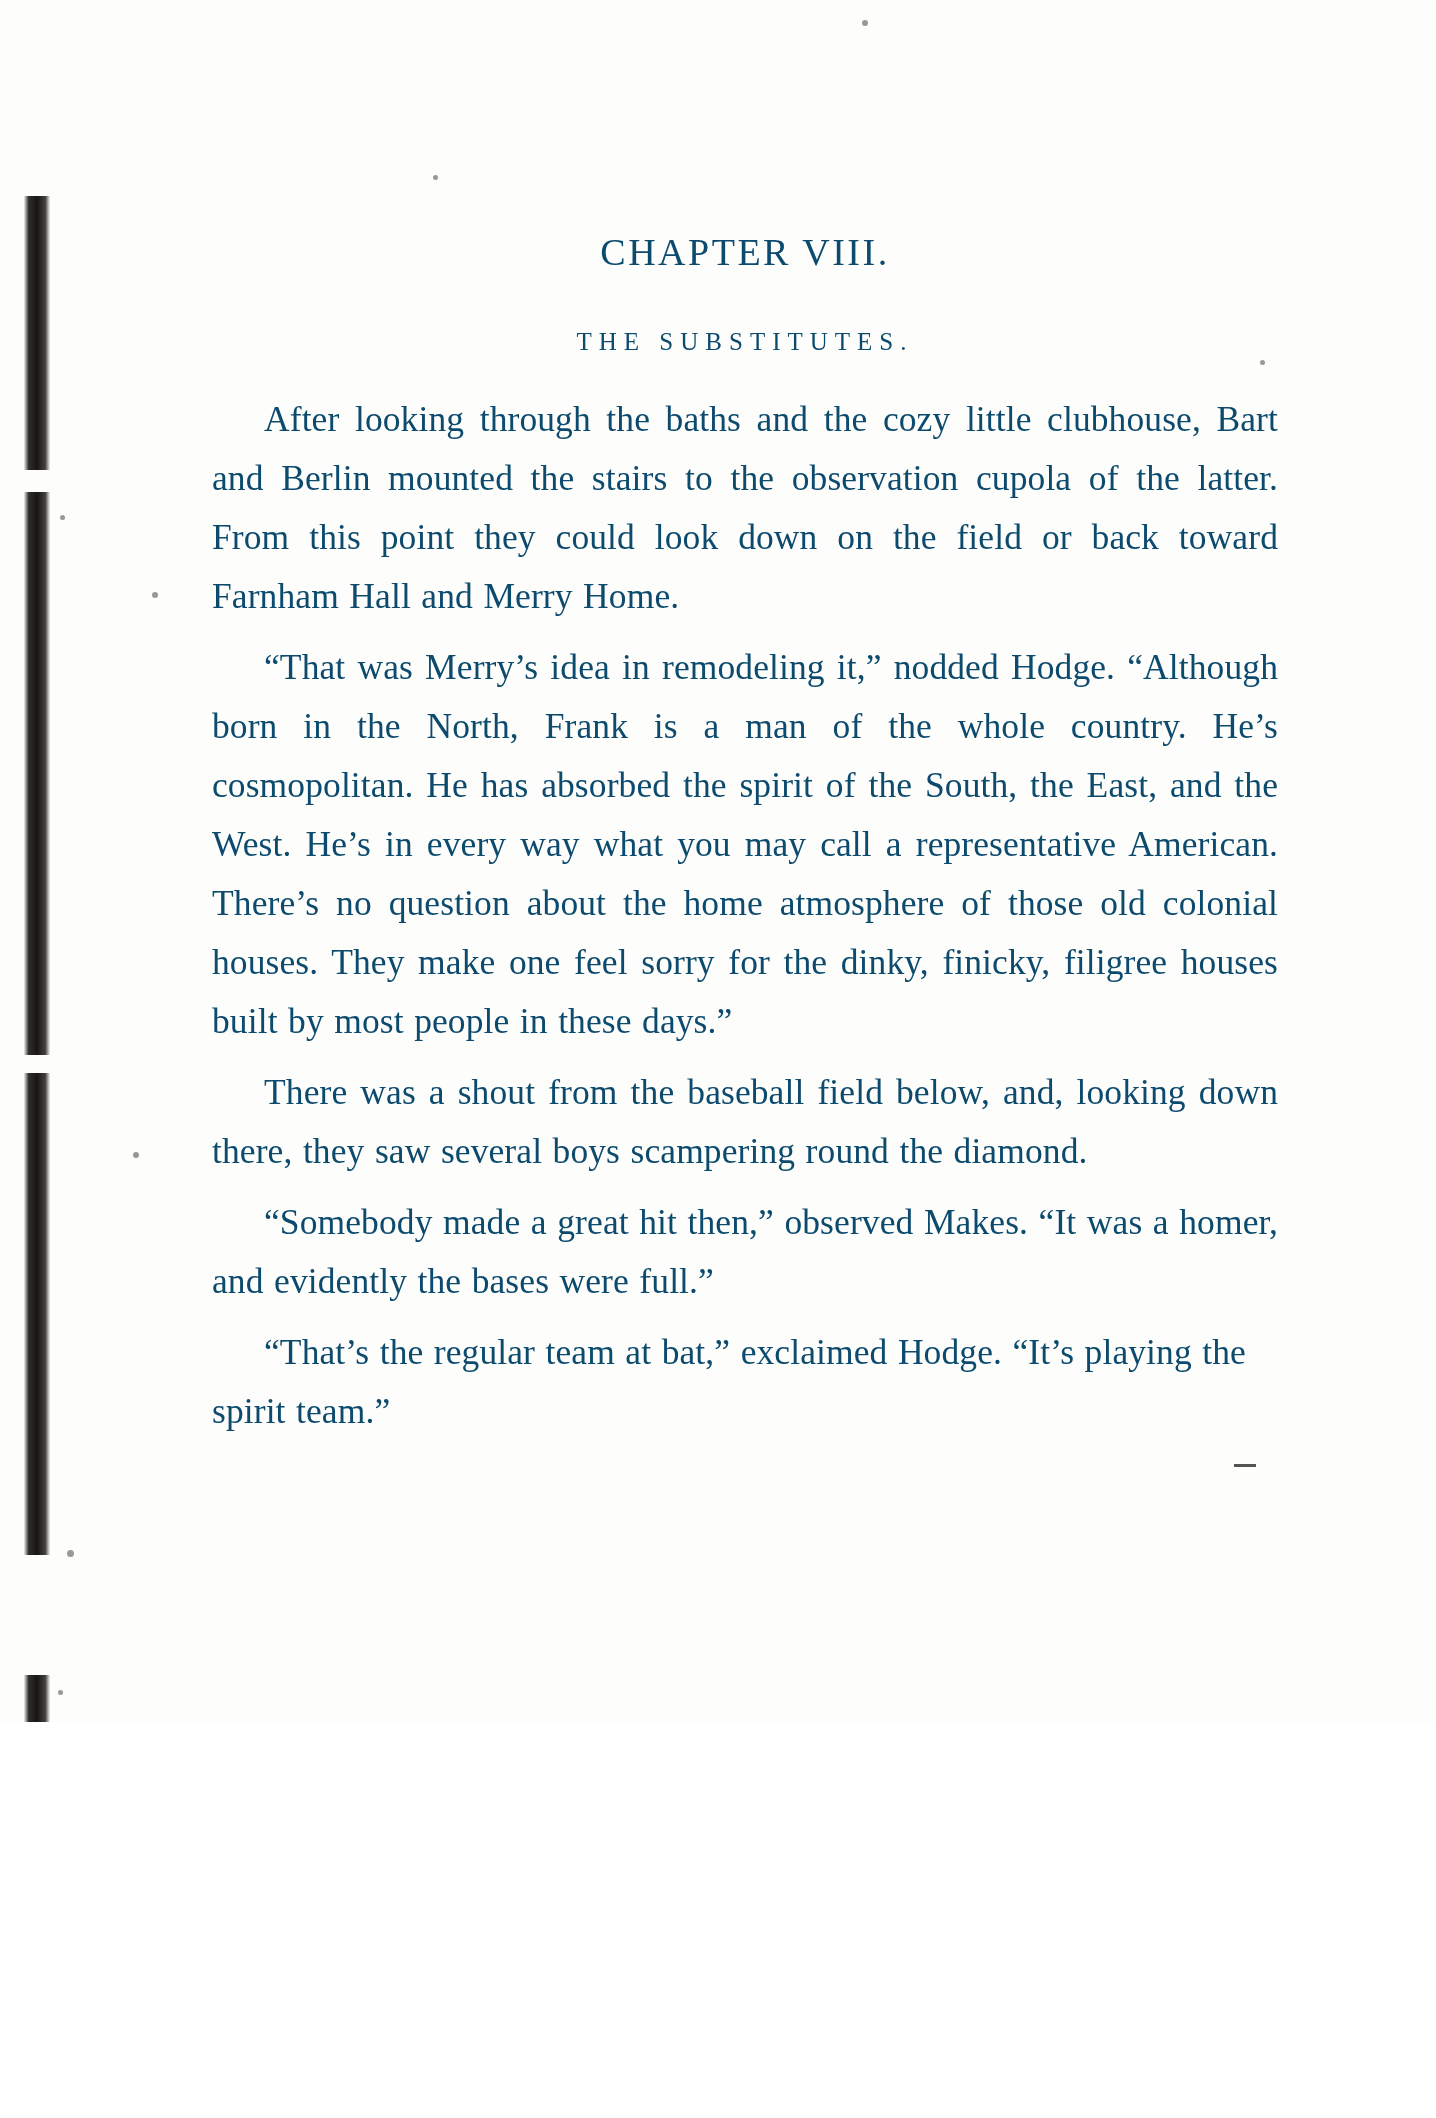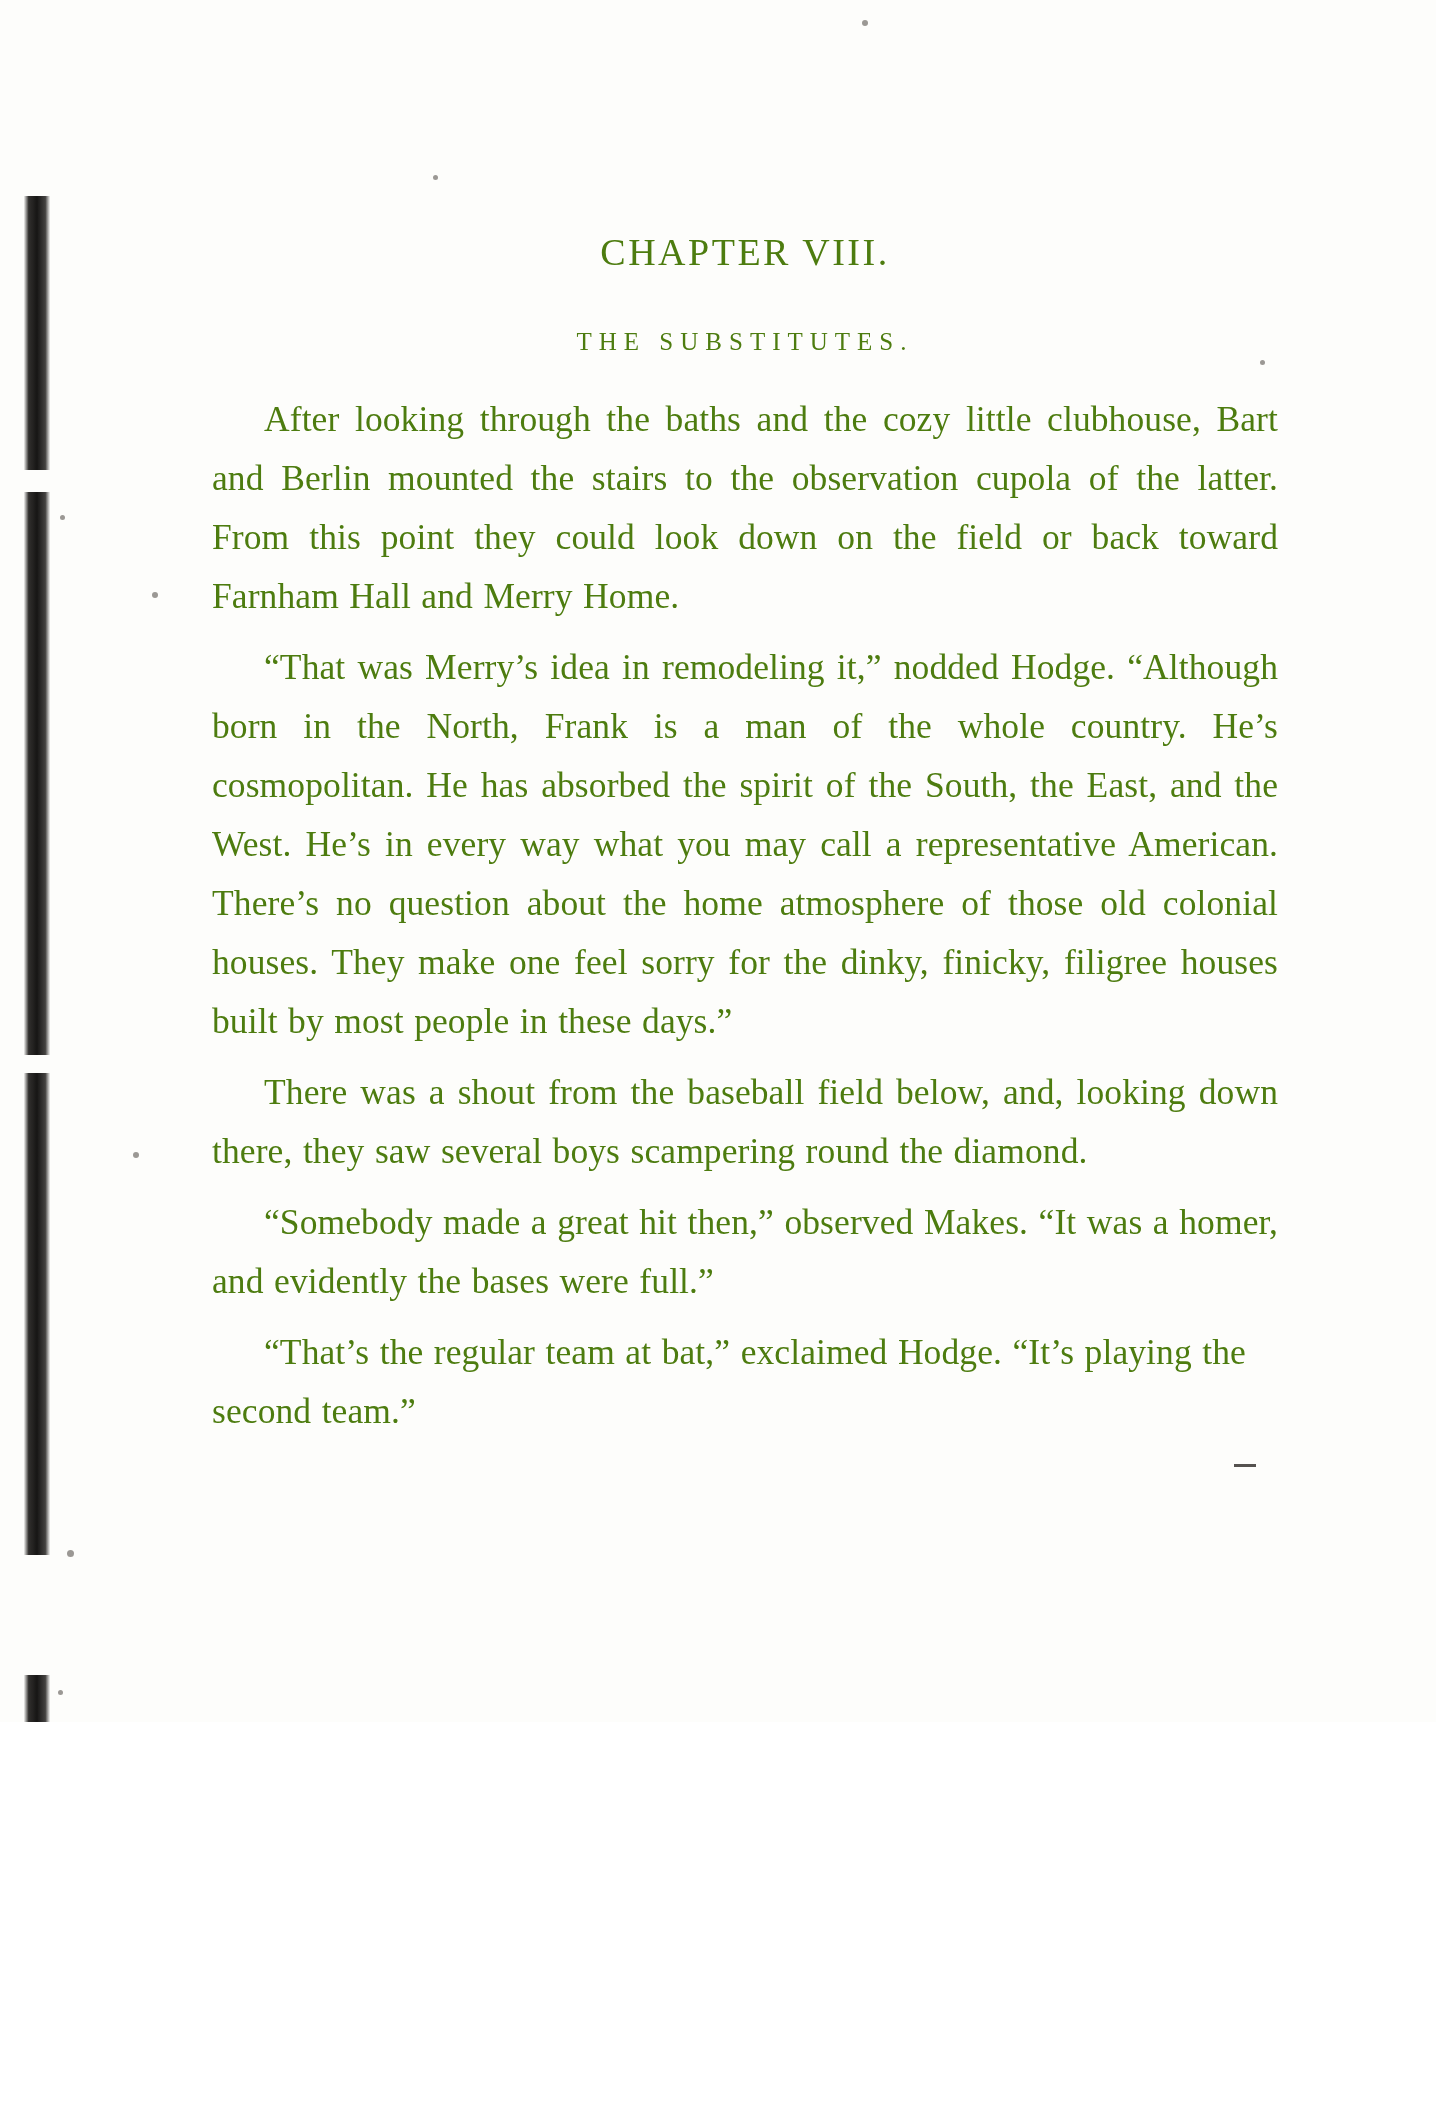--- a/index.html
+++ b/index.html
@@ -7,21 +7,21 @@
     padding: 0;
     background: #ffffff;
   }
   .page {
     position: relative;
     width: 1436px;
     height: 1722px;
     background: #fdfdfb;
     overflow: hidden;
     font-family: "Liberation Serif", serif;
-    color: #4d7c0f;
+    color: #0c4a6e;
   }
   
   .gutter-shadow {
     position: absolute;
     left: 24px;
     top: 196px;
     width: 26px;
     height: 1890px;
     background:
       linear-gradient(to right,
@@ -114,18 +114,18 @@
 
   <div class="content">
     <h1 class="chapter-title">CHAPTER VIII.</h1>
     <h2 class="section-title">THE SUBSTITUTES.</h2>
 
     <div class="body-text">
       <p class="para">After looking through the baths and the cozy little clubhouse, Bart and Berlin mounted the stairs to the observation cupola of the latter.  From this point they could look down on the field or back toward Farnham Hall and Merry Home.</p>
       <p class="para">“That was Merry’s idea in remodeling it,” nodded Hodge.  “Although born in the North, Frank is a man of the whole country.  He’s cosmopolitan.  He has absorbed the spirit of the South, the East, and the West.  He’s in every way what you may call a representative American.  There’s no question about the home atmosphere of those old colonial houses.  They make one feel sorry for the dinky, finicky, filigree houses built by most people in these days.”</p>
       <p class="para">There was a shout from the baseball field below, and, looking down there, they saw several boys scampering round the diamond.</p>
       <p class="para">“Somebody made a great hit then,” observed Makes. “It was a homer, and evidently the bases were full.”</p>
-      <p class="para">“That’s the regular team at bat,” exclaimed Hodge. “It’s playing the second team.”</p>
+      <p class="para">“That’s the regular team at bat,” exclaimed Hodge. “It’s playing the spirit team.”</p>
     </div>
   </div>
 
   <div class="dash-mark"></div>
 </div>
 
 </body></html>

